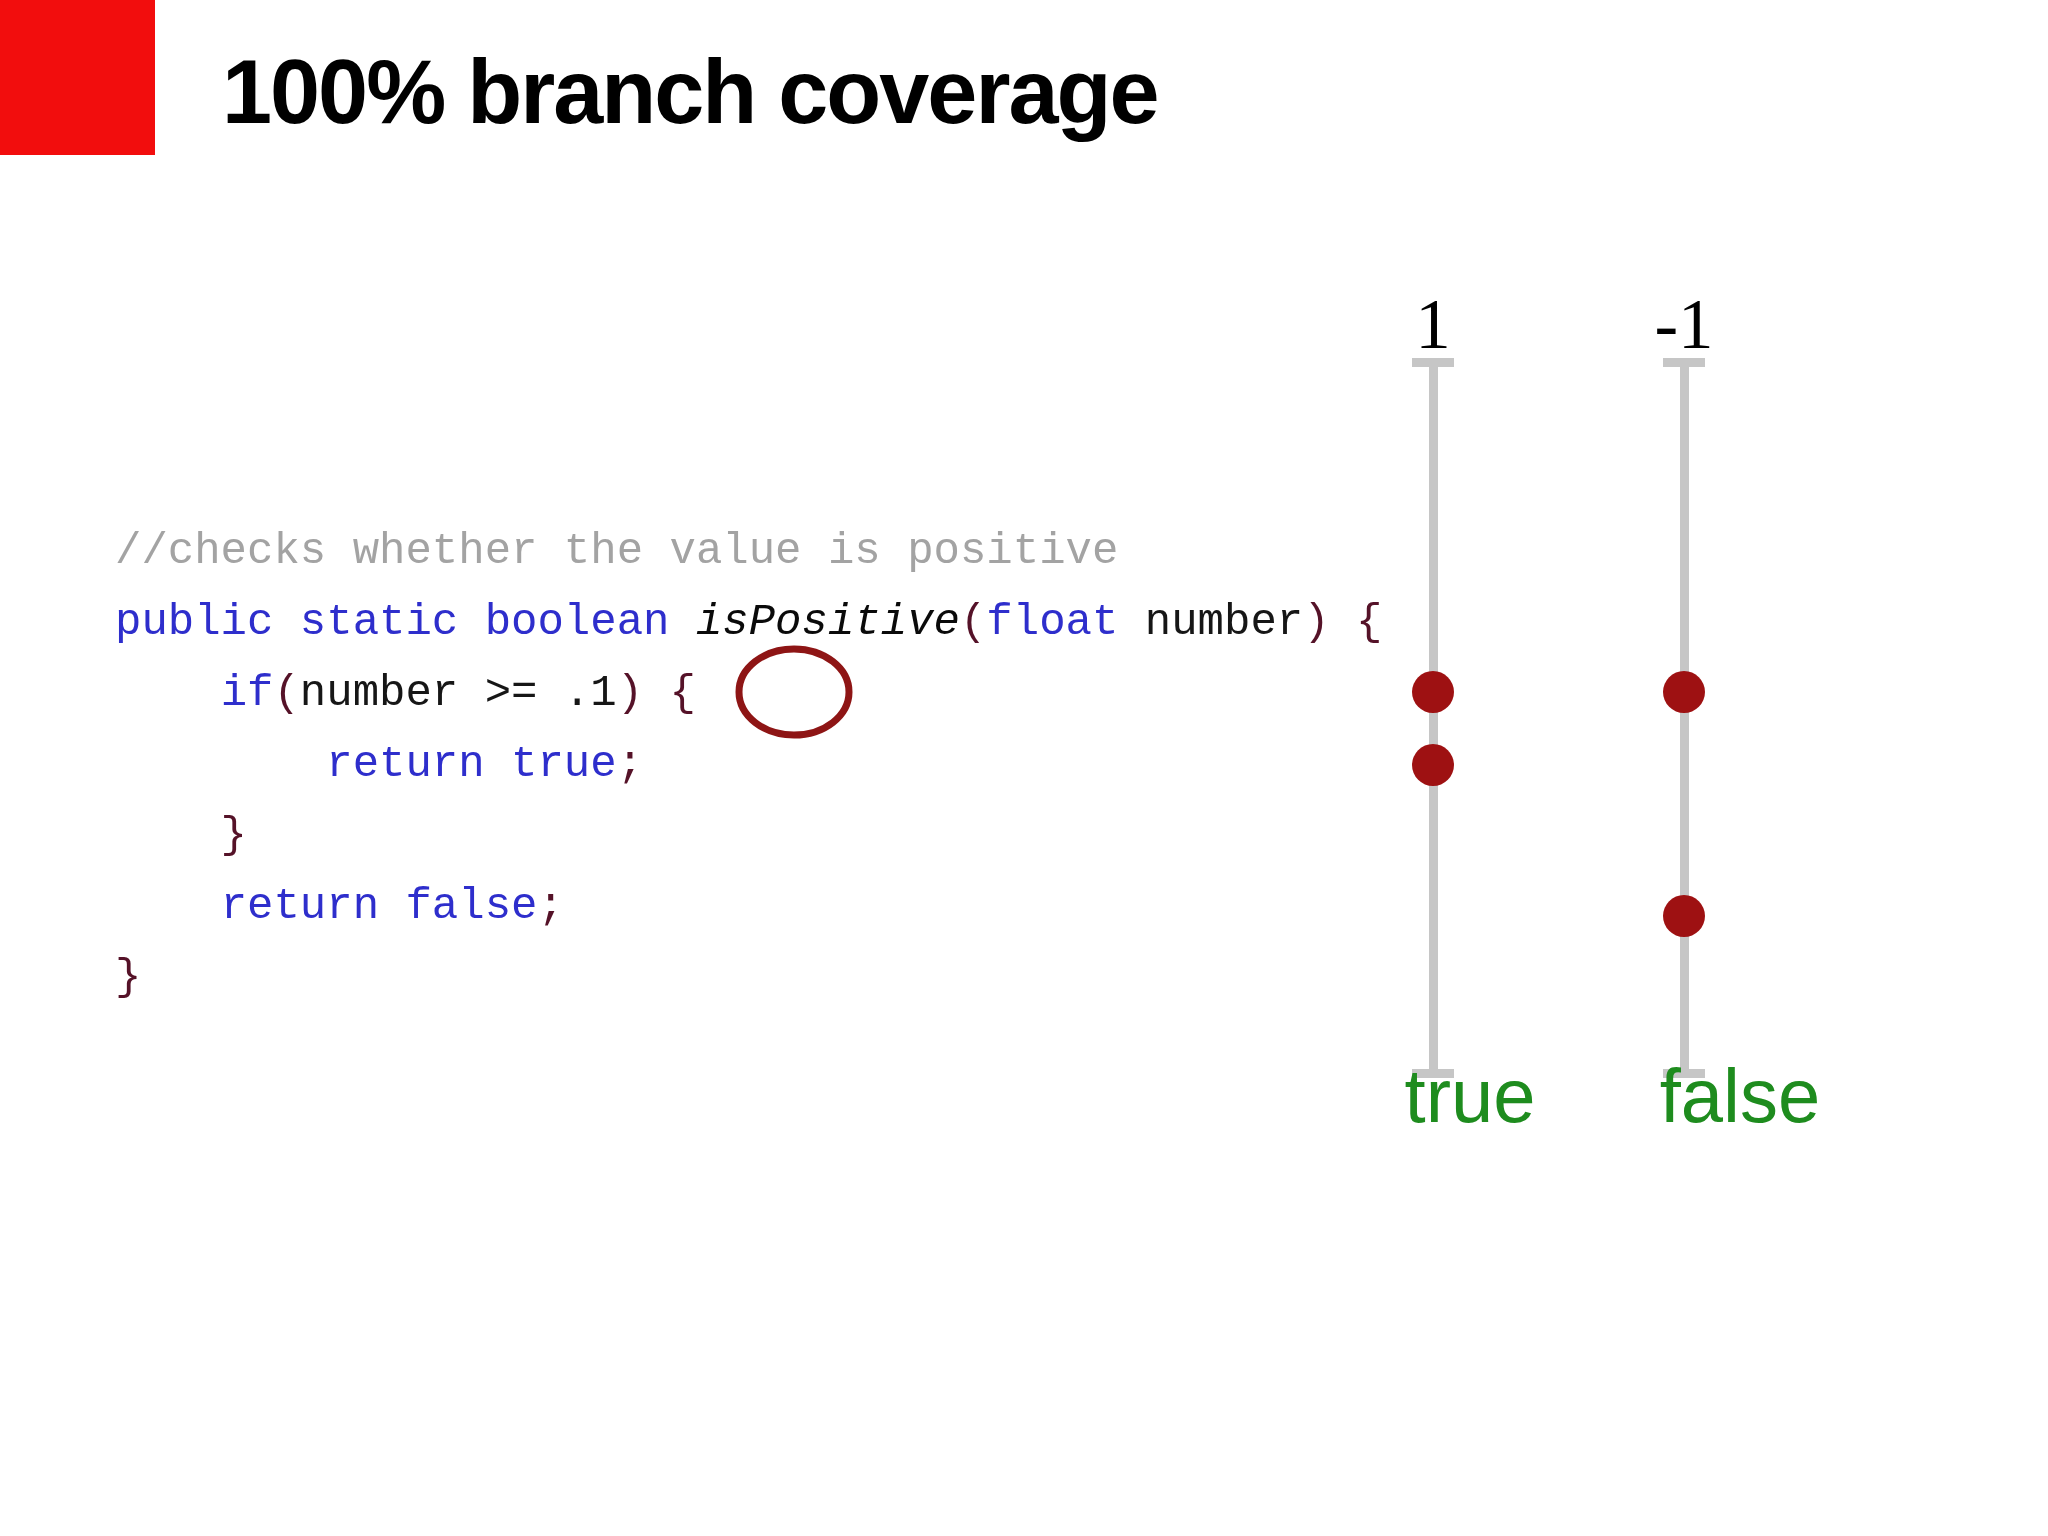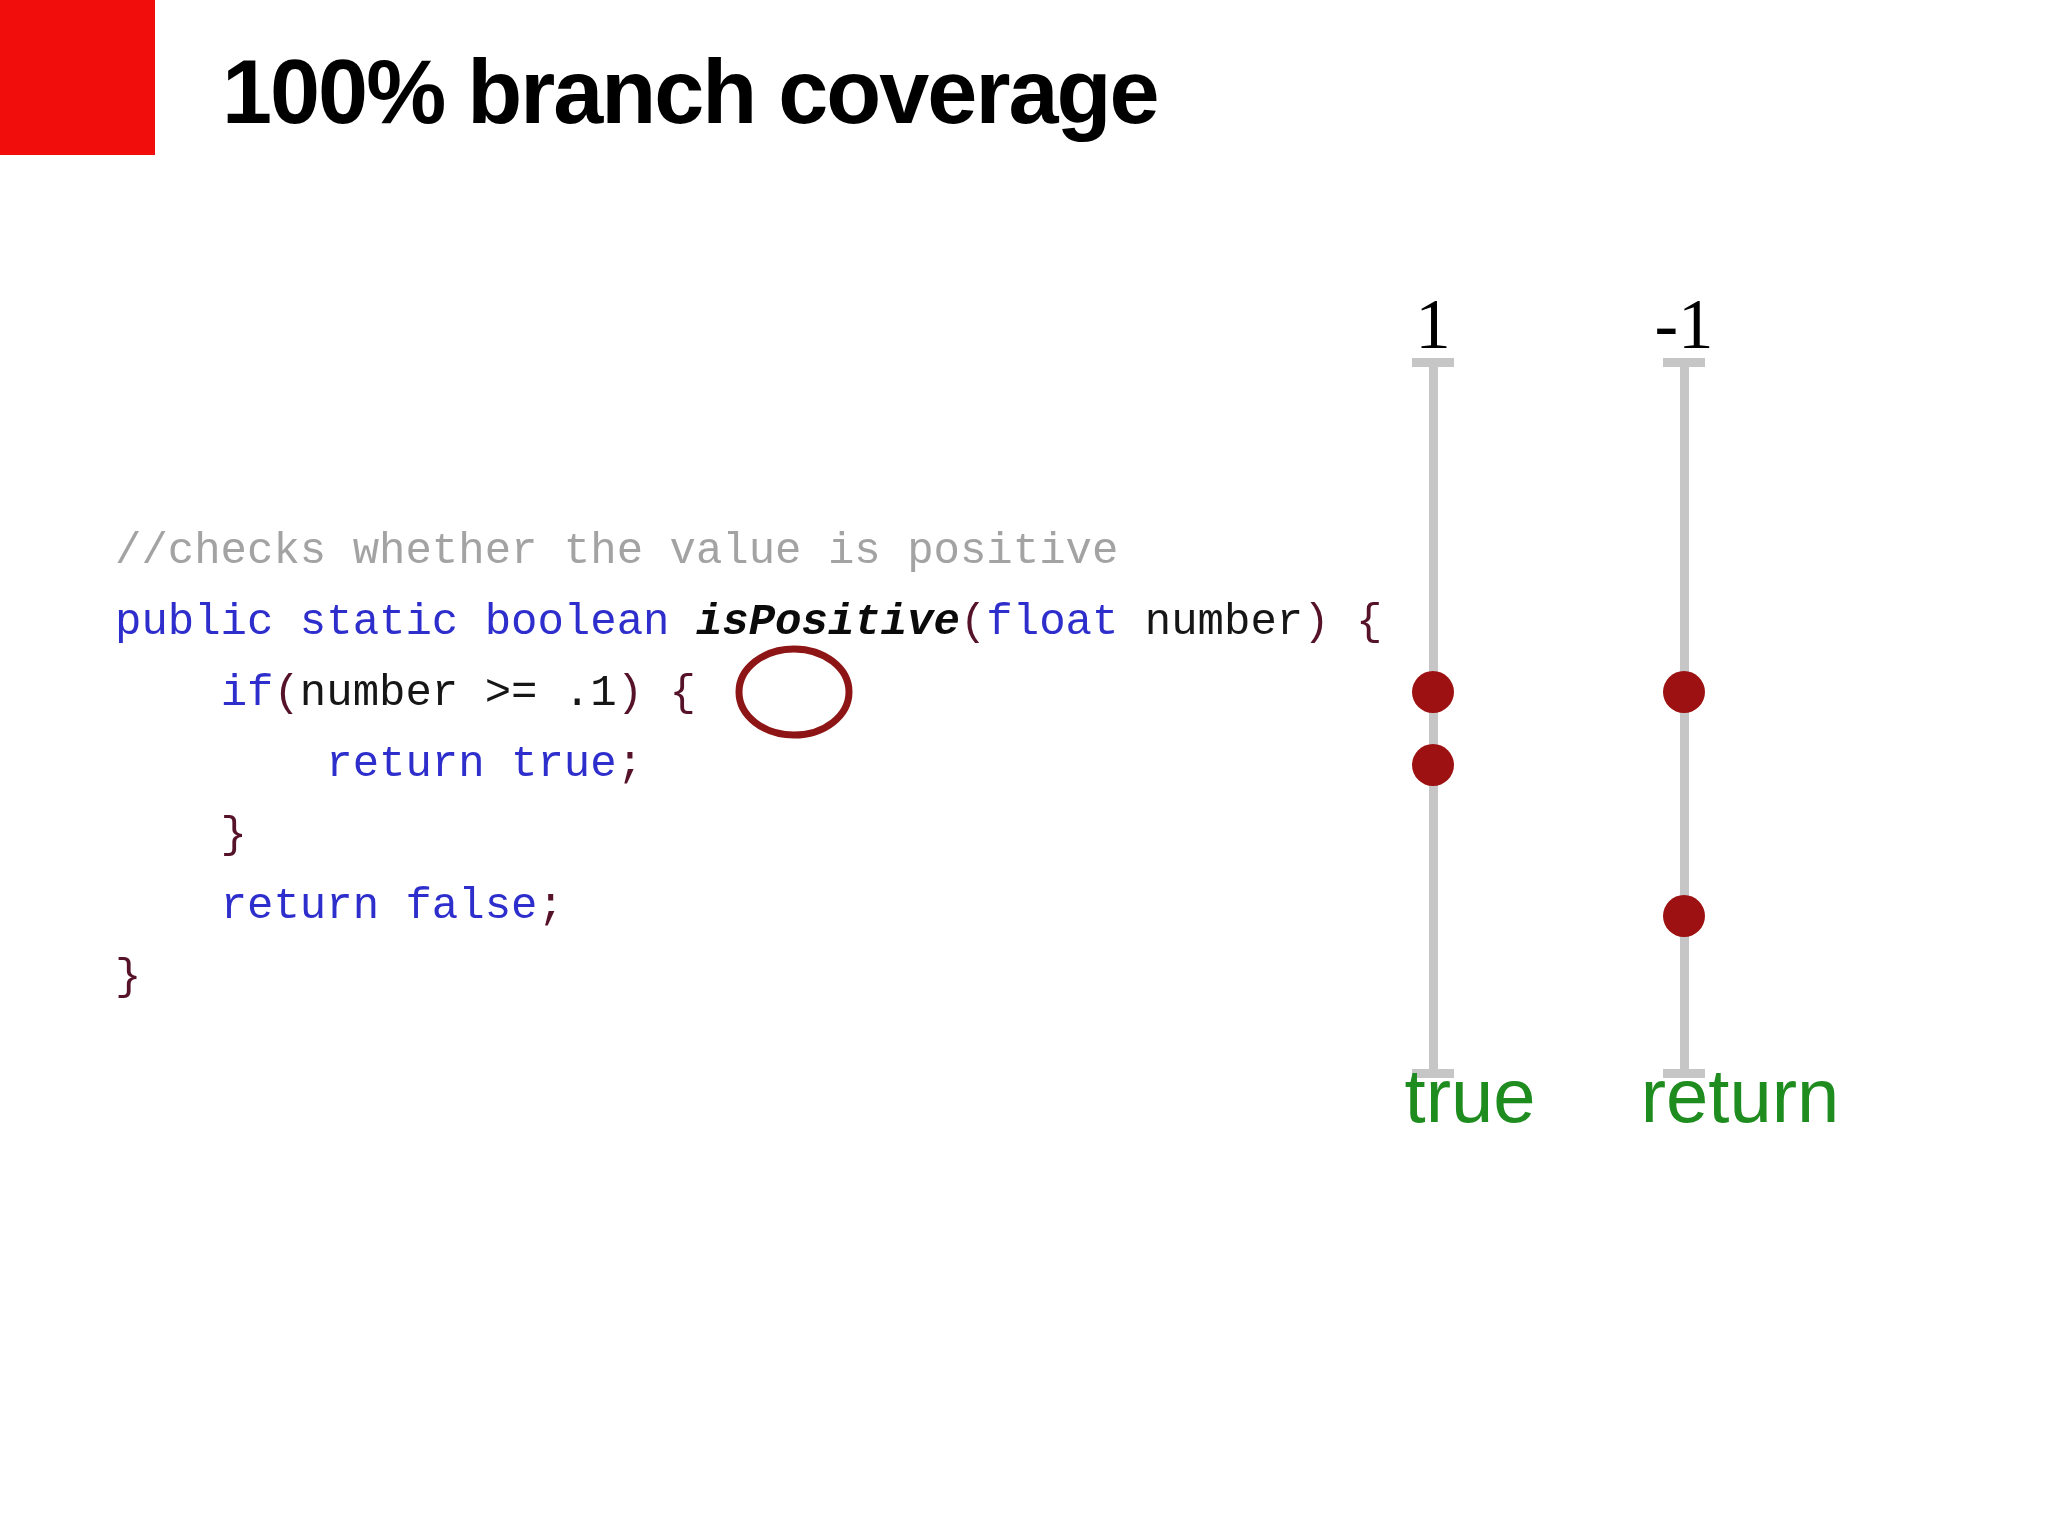--- a/index.html
+++ b/index.html
@@ -15,21 +15,21 @@
     letter-spacing:-2px; white-space:nowrap;
   }
   .code-block {
     position:absolute; left:115px; top:516px; margin:0;
     font-family:"Liberation Mono", monospace;
     font-size:44px; line-height:71px; white-space:pre;
   }
   .code-line { height:71px; }
   .tok-comment { color:var(--c-comment); }
   .tok-kw      { color:var(--c-kw); }
-  .tok-method  { color:var(--c-method); font-weight:bold; font-style:italic; }
+  .tok-method  { color:var(--c-method); font-weight:normal; font-style:italic; }
   .tok-plain   { color:var(--c-plain); }
   .tok-punct   { color:var(--c-punct); }
   .annotation-ellipse { position:absolute; pointer-events:none; }
   .diagram-layer { position:absolute; left:0; top:0; width:100%; height:100%; }
   .track-bar  { position:absolute; background:var(--line-gray); }
   .track-cap  { position:absolute; background:var(--line-gray); }
   .coverage-dot {
     position:absolute; width:42px; height:42px; border-radius:50%;
     background:var(--dot-red);
   }
@@ -59,17 +59,17 @@
       <div class="track-cap" style="left: 1412px; top: 358px; width: 42px; height: 9px;"></div>
       <div class="track-cap" style="left: 1412px; top: 1069px; width: 42px; height: 9px;"></div>
       <div class="track-top-label" style="left: 1313px; top: 289px;">1</div>
       <div class="track-bottom-label" style="left: 1320px; top: 1058px;">true</div>
       <div class="coverage-dot" style="left: 1412px; top: 671px;"></div>
       <div class="coverage-dot" style="left: 1412px; top: 744px;"></div>
       <div class="track-bar" style="left: 1679.5px; top: 358px; width: 9px; height: 720px;"></div>
       <div class="track-cap" style="left: 1663px; top: 358px; width: 42px; height: 9px;"></div>
       <div class="track-cap" style="left: 1663px; top: 1069px; width: 42px; height: 9px;"></div>
       <div class="track-top-label" style="left: 1564px; top: 289px;">-1</div>
-      <div class="track-bottom-label" style="left: 1590px; top: 1058px;">return</div>
+      <div class="track-bottom-label" style="left: 1590px; top: 1058px;">false</div>
       <div class="coverage-dot" style="left: 1663px; top: 671px;"></div>
       <div class="coverage-dot" style="left: 1663px; top: 895px;"></div>
     </div>
 </div>
 
 </body></html>

